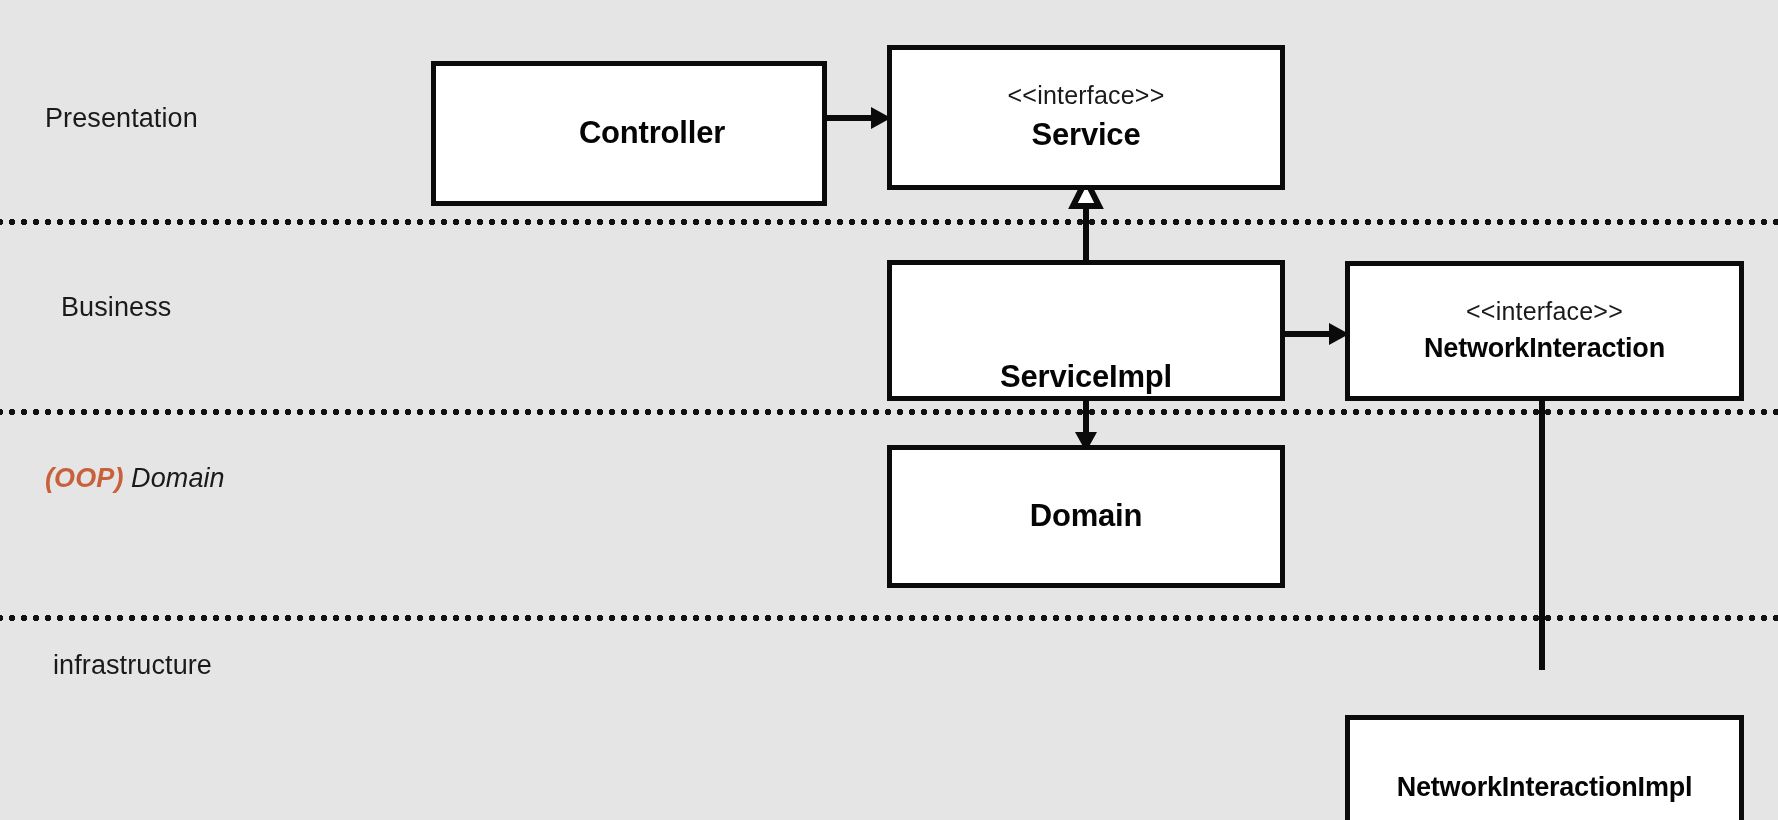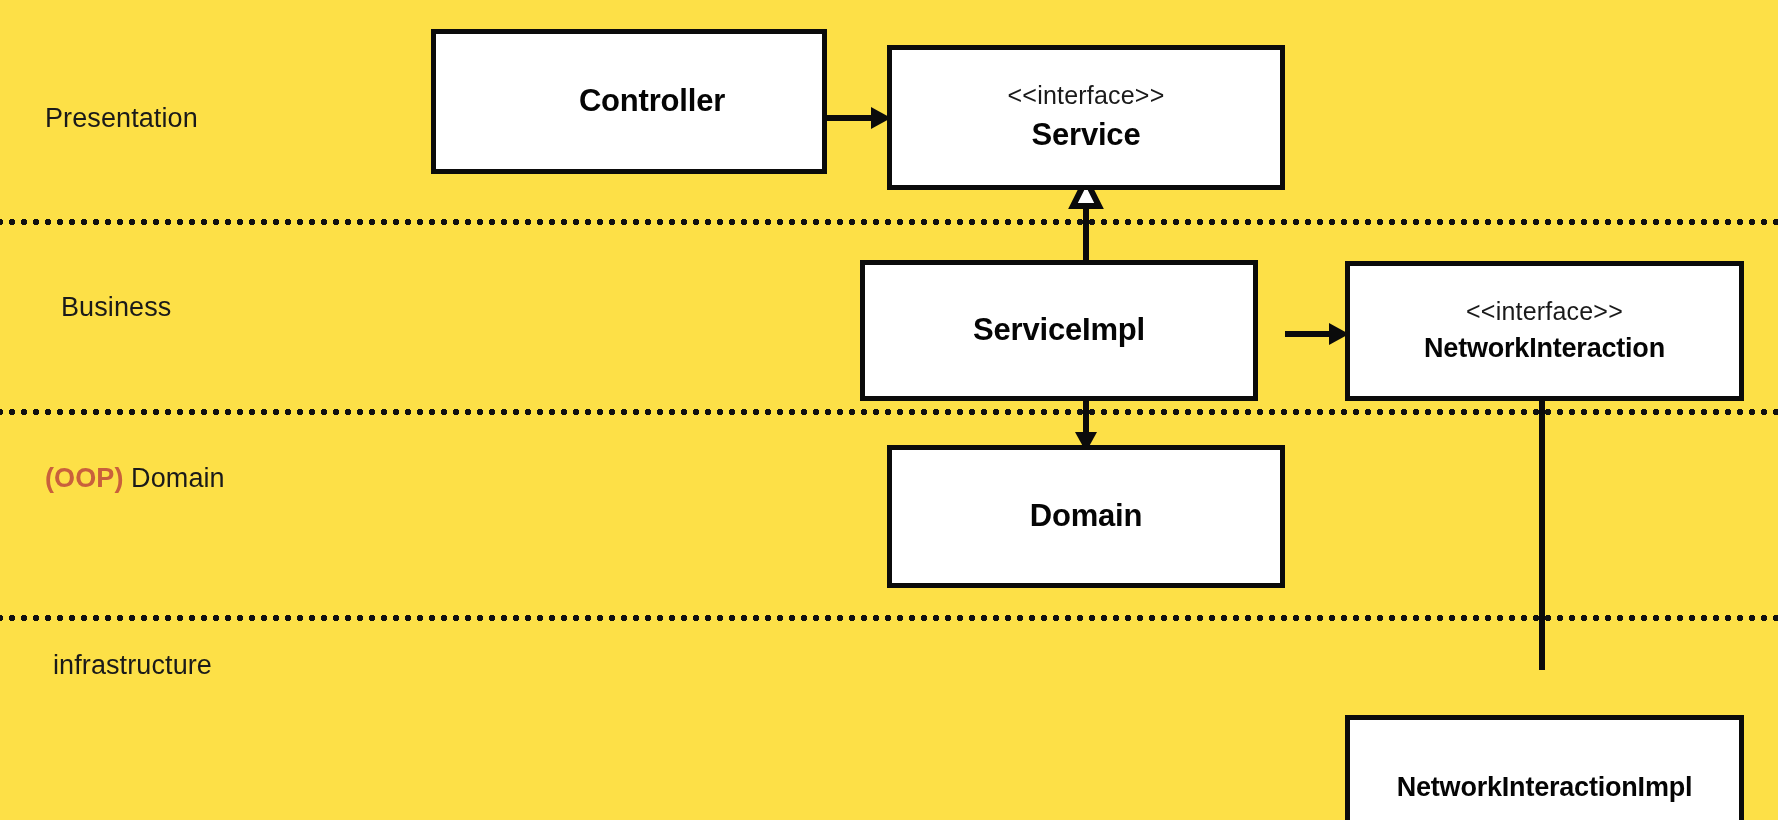--- a/index.html
+++ b/index.html
@@ -9,21 +9,21 @@
   }
   body {
     font-family: "Liberation Sans", sans-serif;
     color: #000000;
   }
 
   #diagram {
     position: relative;
     width: 1778px;
     height: 820px;
-    background: #fde047;
+    background: #e5e5e5;
     overflow: hidden;
   }
 
   
   .divider {
     position: absolute;
     left: 0;
     width: 1778px;
     height: 6px;
     background-image: radial-gradient(circle closest-side, #111111 99%, transparent 100%);
@@ -99,21 +99,21 @@
   <div class="divider" style="top:615px;"></div>
 
   <div class="layer-label" style="top:105px;">
     <span>Presentation</span>
   </div>
 
   <div class="layer-label" style="top:294px;margin-left:16px;">
     <span>Business</span>
   </div>
 
-  <div class="layer-label" style="top:465px;">
+  <div class="layer-label" style="top:465px;font-style:italic;">
     <span class="accent">(OOP)</span><span> Domain</span>
   </div>
 
   <div class="layer-label" style="top:652px;margin-left:8px;">
     <span>infrastructure</span>
   </div>
 
   <div class="conn" style="left:827px; top:104px; width:64px; height:28px;">
     <svg width="64" height="28" viewBox="0 0 64 28">
       <line x1="0" y1="14" x2="46" y2="14" stroke="#0b0b0b" stroke-width="6"></line>
@@ -142,30 +142,30 @@
     </svg>
   </div>
 
   <div class="conn" style="left:1524px; top:354px; width:36px; height:316px;">
     <svg width="36" height="316" viewBox="0 0 36 316">
       <line x1="18" y1="316" x2="18" y2="30" stroke="#0b0b0b" stroke-width="6"></line>
       <polygon points="18,4 31,32 5,32" fill="#ffffff" stroke="#0b0b0b" stroke-width="6" stroke-linejoin="miter"></polygon>
     </svg>
   </div>
 
-  <div class="node" style="left:431px; top:29px; width:396px; height:145px;padding-left:46px;">
+  <div class="node" style="left:431px; top:61px; width:396px; height:145px;padding-left:46px;">
     <span class="nodename">Controller</span>
   </div>
 
   <div class="node with-stereo" style="left:887px; top:45px; width:398px; height:145px;">
     <span class="stereotype">&lt;&lt;interface&gt;&gt;</span>
     <span class="nodename">Service</span>
   </div>
 
-  <div class="node" style="left:860px; top:260px; width:398px; height:141px;">
+  <div class="node" style="left:887px; top:260px; width:398px; height:141px;justify-content:flex-end;">
     <span class="nodename">ServiceImpl</span>
   </div>
 
   <div class="node with-stereo small" style="left:1345px; top:261px; width:399px; height:140px;">
     <span class="stereotype">&lt;&lt;interface&gt;&gt;</span>
     <span class="nodename">NetworkInteraction</span>
   </div>
 
   <div class="node" style="left:887px; top:445px; width:398px; height:143px;">
     <span class="nodename">Domain</span>

